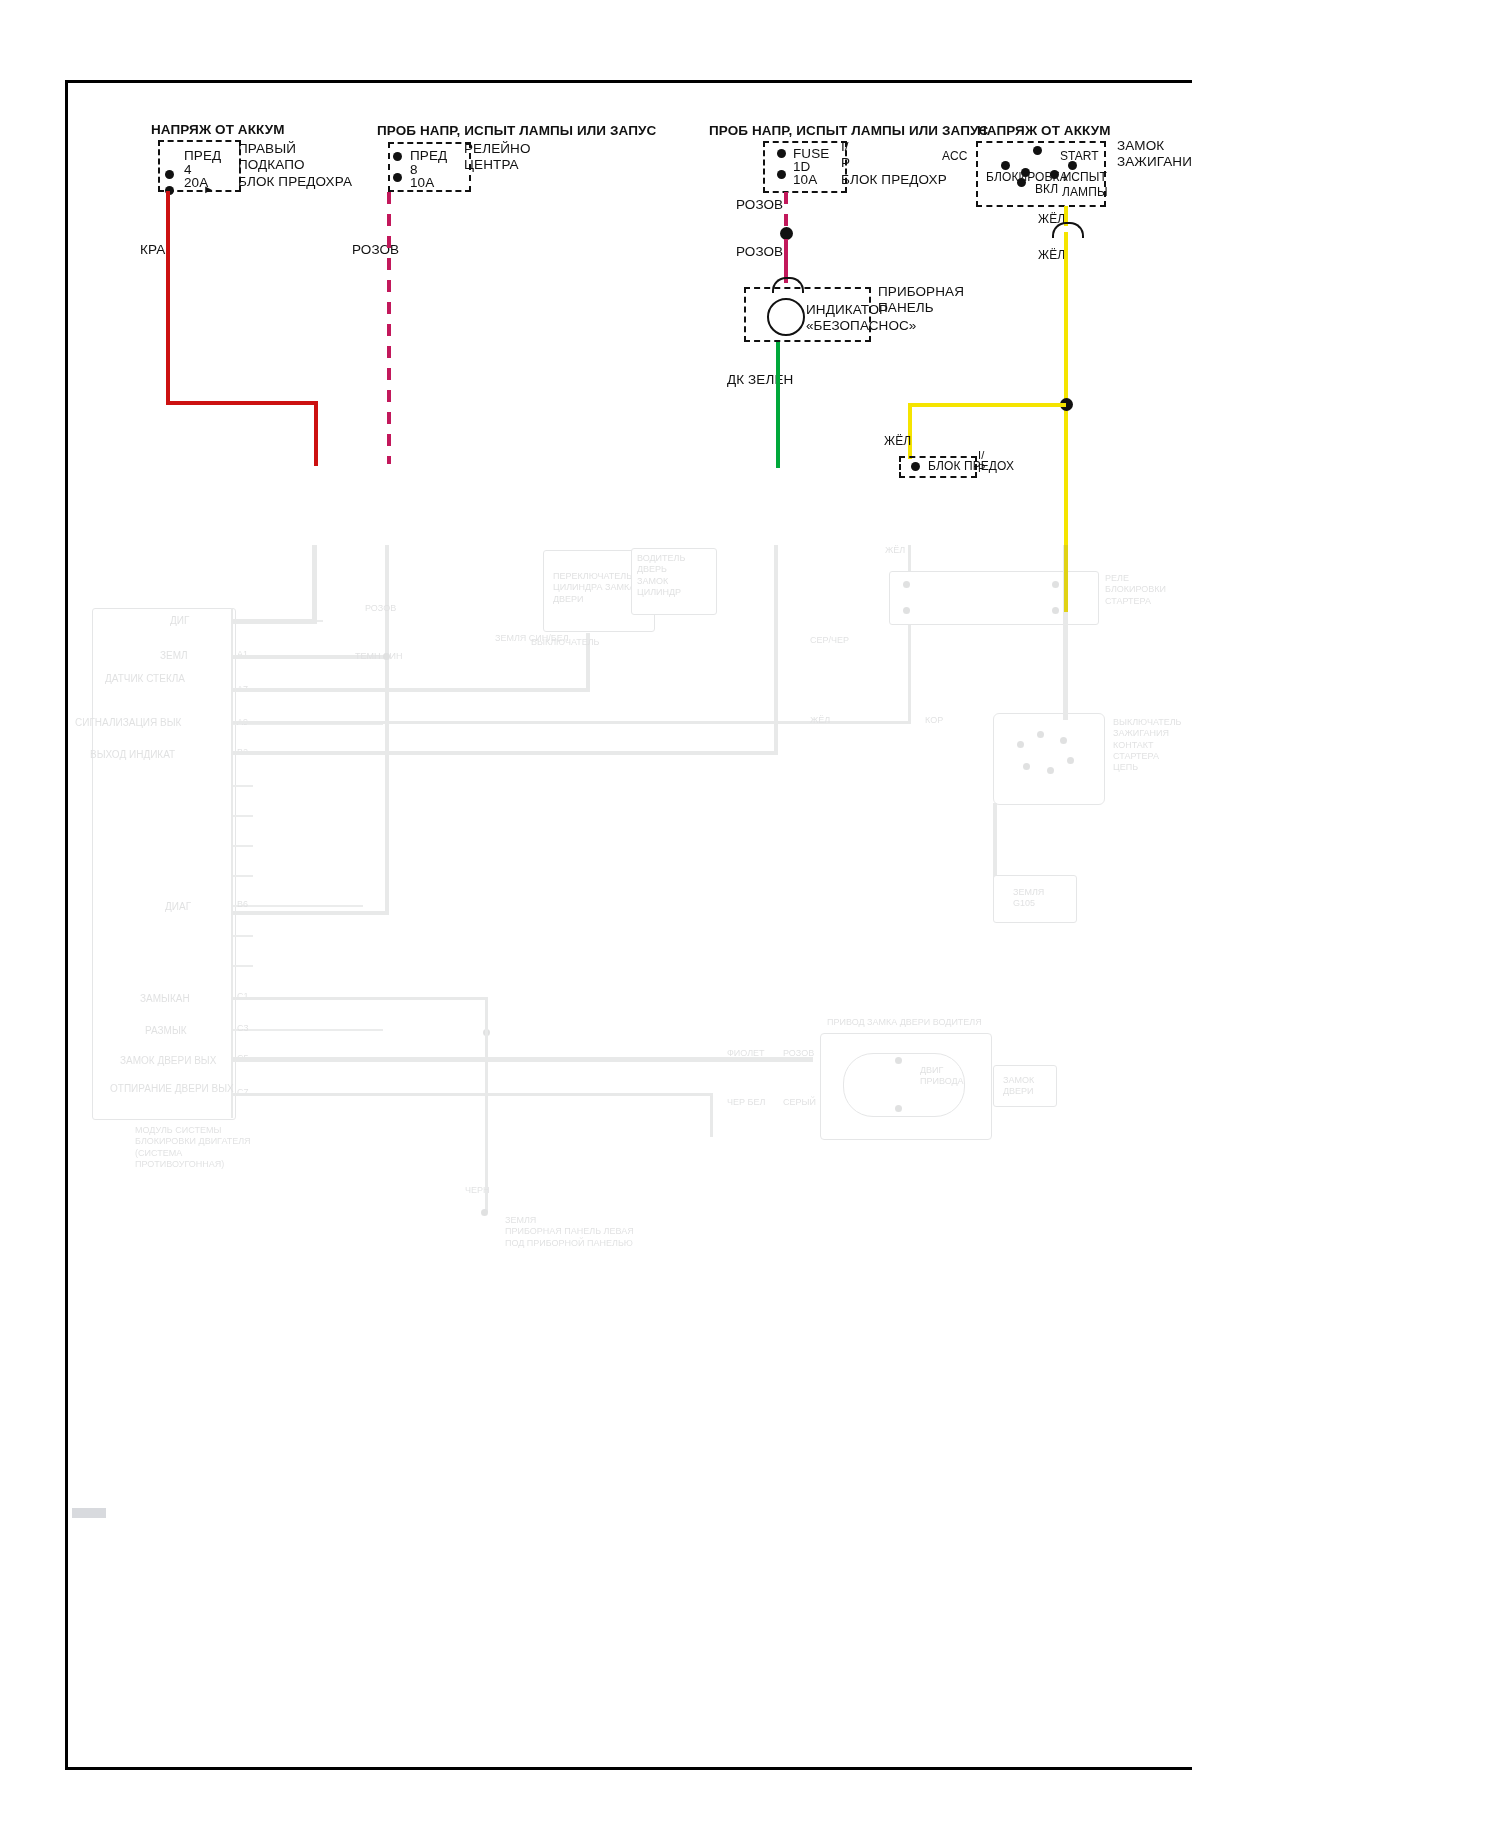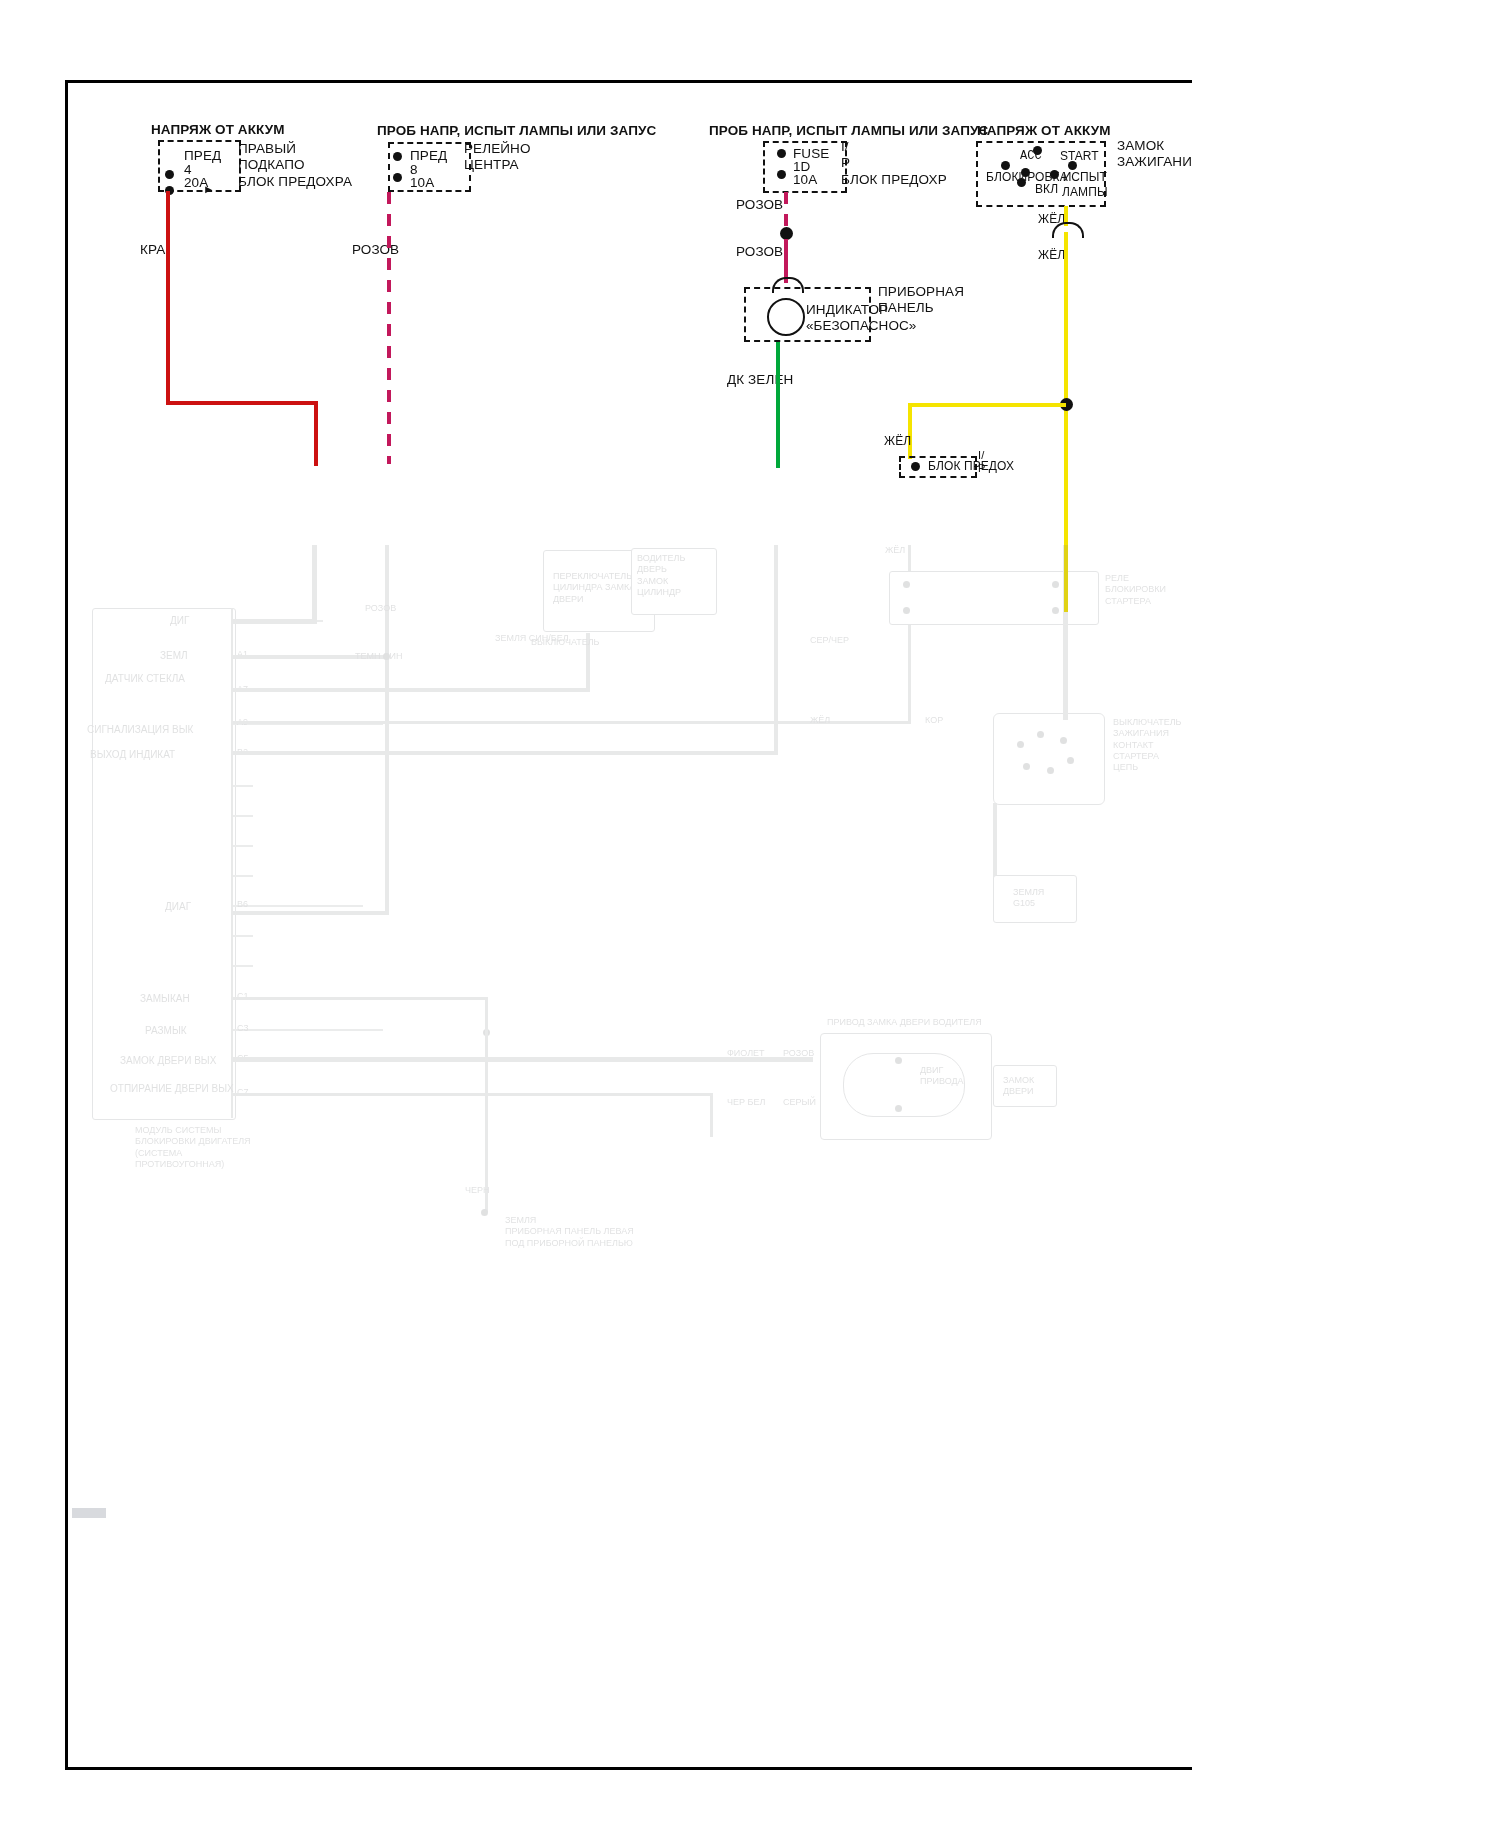--- a/index.html
+++ b/index.html
@@ -114,21 +114,21 @@
   <div class="lamp" style="left:767px;top:298px;width:34px;height:34px;"></div>
   <div class="lbl" style="left:806px;top:302px;">ИНДИКАТОР
 «БЕЗОПАСНОС»</div>
   <div class="lbl" style="left:878px;top:284px;">ПРИБОРНАЯ
 ПАНЕЛЬ</div>
   <div class="lbl" style="left:727px;top:372px;">ДК ЗЕЛЕН</div>
   <div class="w vw grn" style="left:776px;top:342px;height:126px;"></div>
 
   <div class="lbl b" style="left:977px;top:123px;">НАПРЯЖ ОТ АККУМ</div>
   <div class="dbox" style="left:976px;top:141px;width:130px;height:66px;"></div>
-  <div class="lbl sm" style="left:1020px;top:149px;font-family:Liberation Mono, monospace;">ACC</div>
+  <div class="lbl sm" style="left:942px;top:149px;">ACC</div>
   <div class="lbl sm" style="left:1060px;top:149px;">START</div>
   <div class="dot" style="left:1001px;top:161px;"></div>
   <div class="dot" style="left:1033px;top:146px;"></div>
   <div class="dot" style="left:1068px;top:161px;"></div>
   <div class="lbl sm" style="left:986px;top:170px;">БЛОКИРОВКА</div>
   <div class="dot" style="left:1021px;top:168px;"></div>
   <div class="dot" style="left:1017px;top:178px;"></div>
   <div class="dot" style="left:1050px;top:170px;"></div>
   <div class="lbl sm" style="left:1035px;top:182px;">ВКЛ</div>
   <div class="lbl sm" style="left:1062px;top:170px;text-align:center;">ИСПЫТ
@@ -170,21 +170,21 @@
     <div class="pinrow" style="left:168px;top:390px;width:20px;"></div>
     <div class="pinrow" style="left:168px;top:420px;width:20px;"></div>
     <div class="pinrow" style="left:168px;top:452px;width:150px;"></div>
     <div class="pinrow" style="left:168px;top:484px;width:150px;"></div>
     <div class="pinrow" style="left:168px;top:514px;width:160px;"></div>
     <div class="pinrow" style="left:168px;top:548px;width:160px;"></div>
 
     <div class="ftxt" style="left:105px;top:70px;">ДИГ</div>
     <div class="ftxt" style="left:95px;top:105px;">ЗЕМЛ</div>
     <div class="ftxt" style="left:40px;top:128px;text-align:right;">ДАТЧИК СТЕКЛА</div>
-    <div class="ftxt" style="left:22px;top:172px;margin-top:7px;">СИГНАЛИЗАЦИЯ ВЫК</div>
+    <div class="ftxt" style="left:10px;top:172px;">СИГНАЛИЗАЦИЯ ВЫК</div>
     <div class="ftxt" style="left:25px;top:204px;">ВЫХОД ИНДИКАТ</div>
     <div class="ftxt" style="left:100px;top:356px;">ДИАГ</div>
     <div class="ftxt" style="left:75px;top:448px;">ЗАМЫКАН</div>
     <div class="ftxt" style="left:80px;top:480px;">РАЗМЫК</div>
     <div class="ftxt" style="left:55px;top:510px;">ЗАМОК ДВЕРИ ВЫХ</div>
     <div class="ftxt" style="left:45px;top:538px;">ОТПИРАНИЕ ДВЕРИ ВЫХ</div>
 
     <div class="ftxt t9" style="left:70px;top:580px;">МОДУЛЬ СИСТЕМЫ
 БЛОКИРОВКИ ДВИГАТЕЛЯ
 (СИСТЕМА

